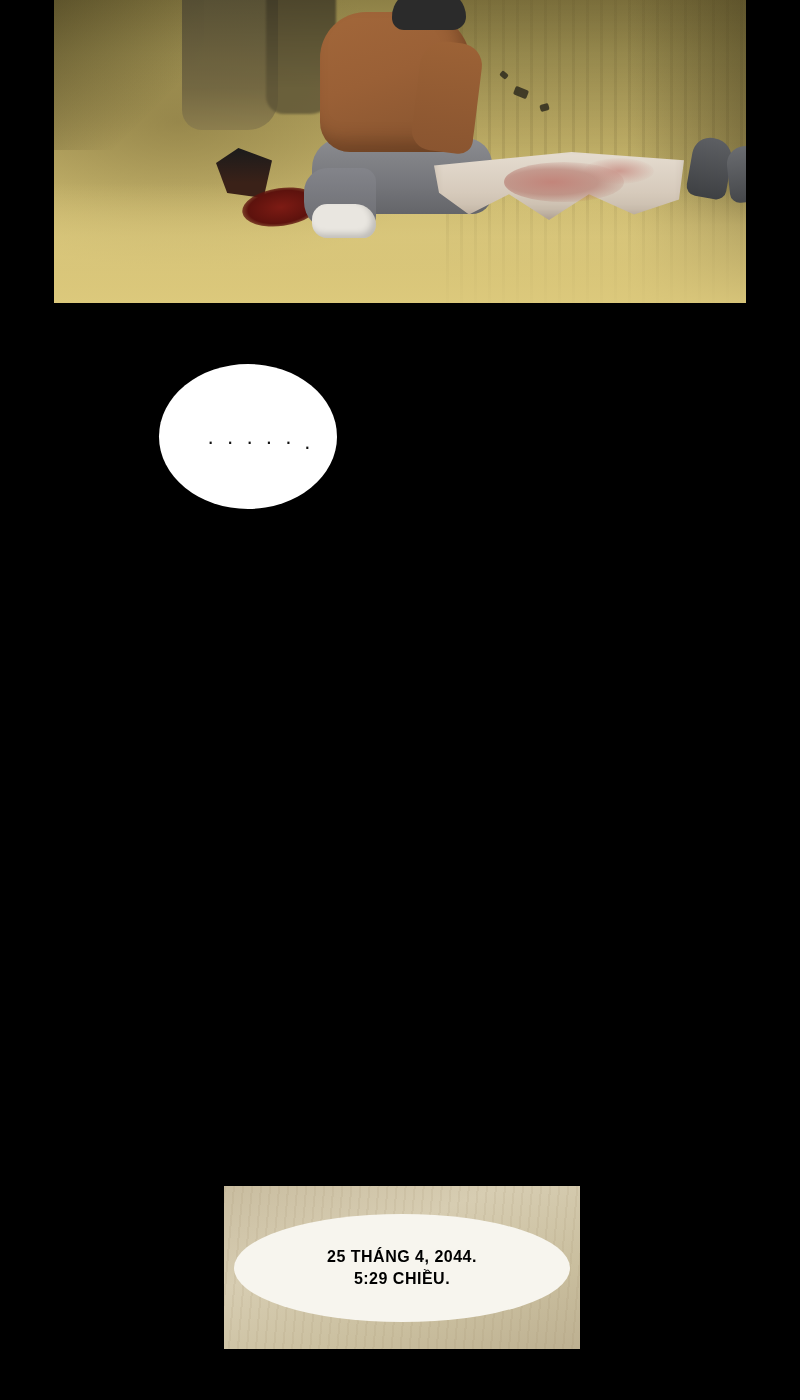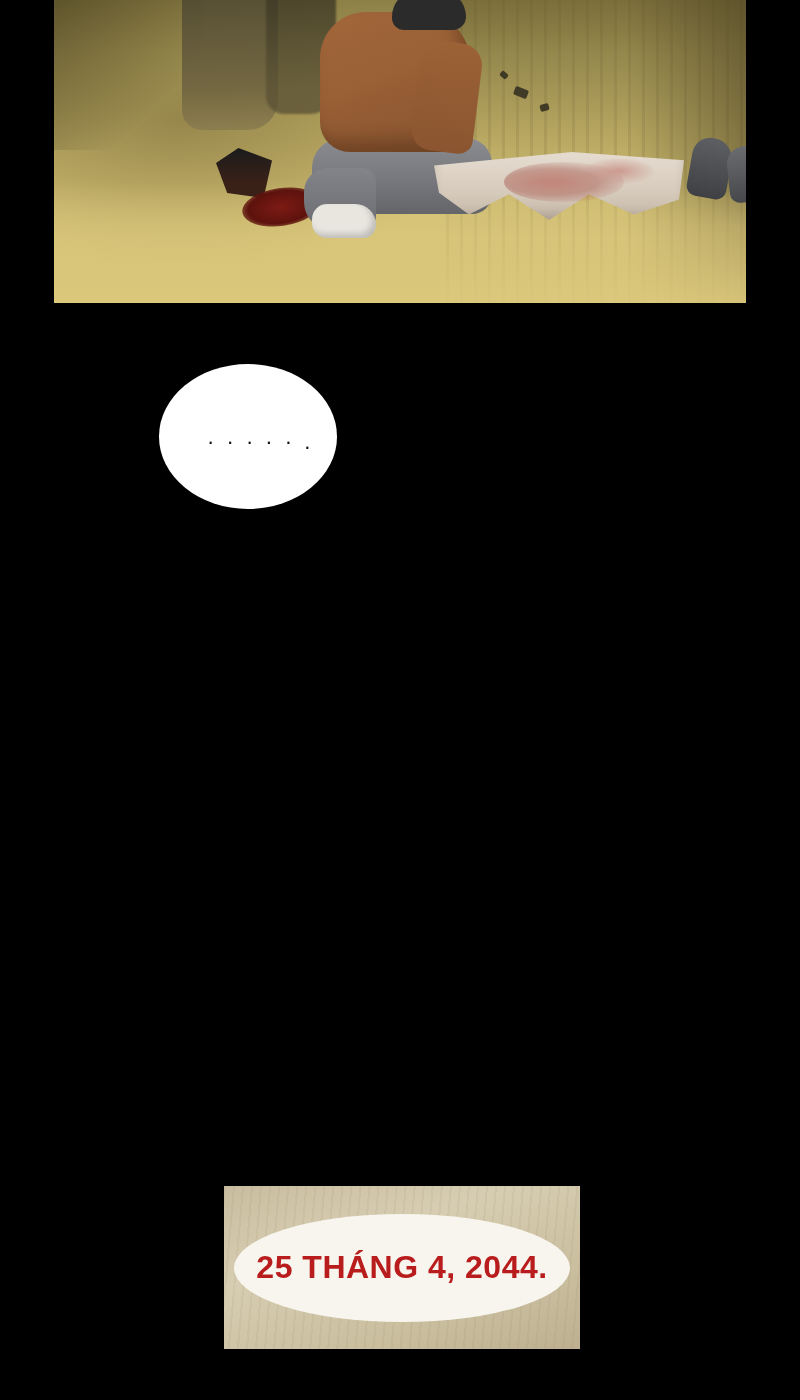--- a/index.html
+++ b/index.html
@@ -289,22 +289,22 @@
     width: 336px;
     height: 108px;
     background: #f7f5ee;
     border-radius: 50% / 50%;
     display: flex;
     flex-direction: column;
     align-items: center;
     justify-content: center;
   }
   .caption-line {
-    color: #b91c1c;
-    font-size: 32px;
+    color: #000000;
+    font-size: 16px;
     font-weight: 700;
     letter-spacing: 0.5px;
     line-height: 1.35;
     white-space: nowrap;
   }
 </style>
 </head>
 <body>
 
 <div class="page">
@@ -342,16 +342,17 @@
     <div class="debris-3"></div>
   </div>
 
   <div class="bubble">
     <span class="bubble-text">· · · · · .</span>
   </div>
 
   <div class="caption-box">
     <div class="caption-oval">
       <div class="caption-line">25 THÁNG 4, 2044.</div>
+      <div class="caption-line">5:29 CHIỀU.</div>
     </div>
   </div>
 
 </div>
 
 </body></html>

